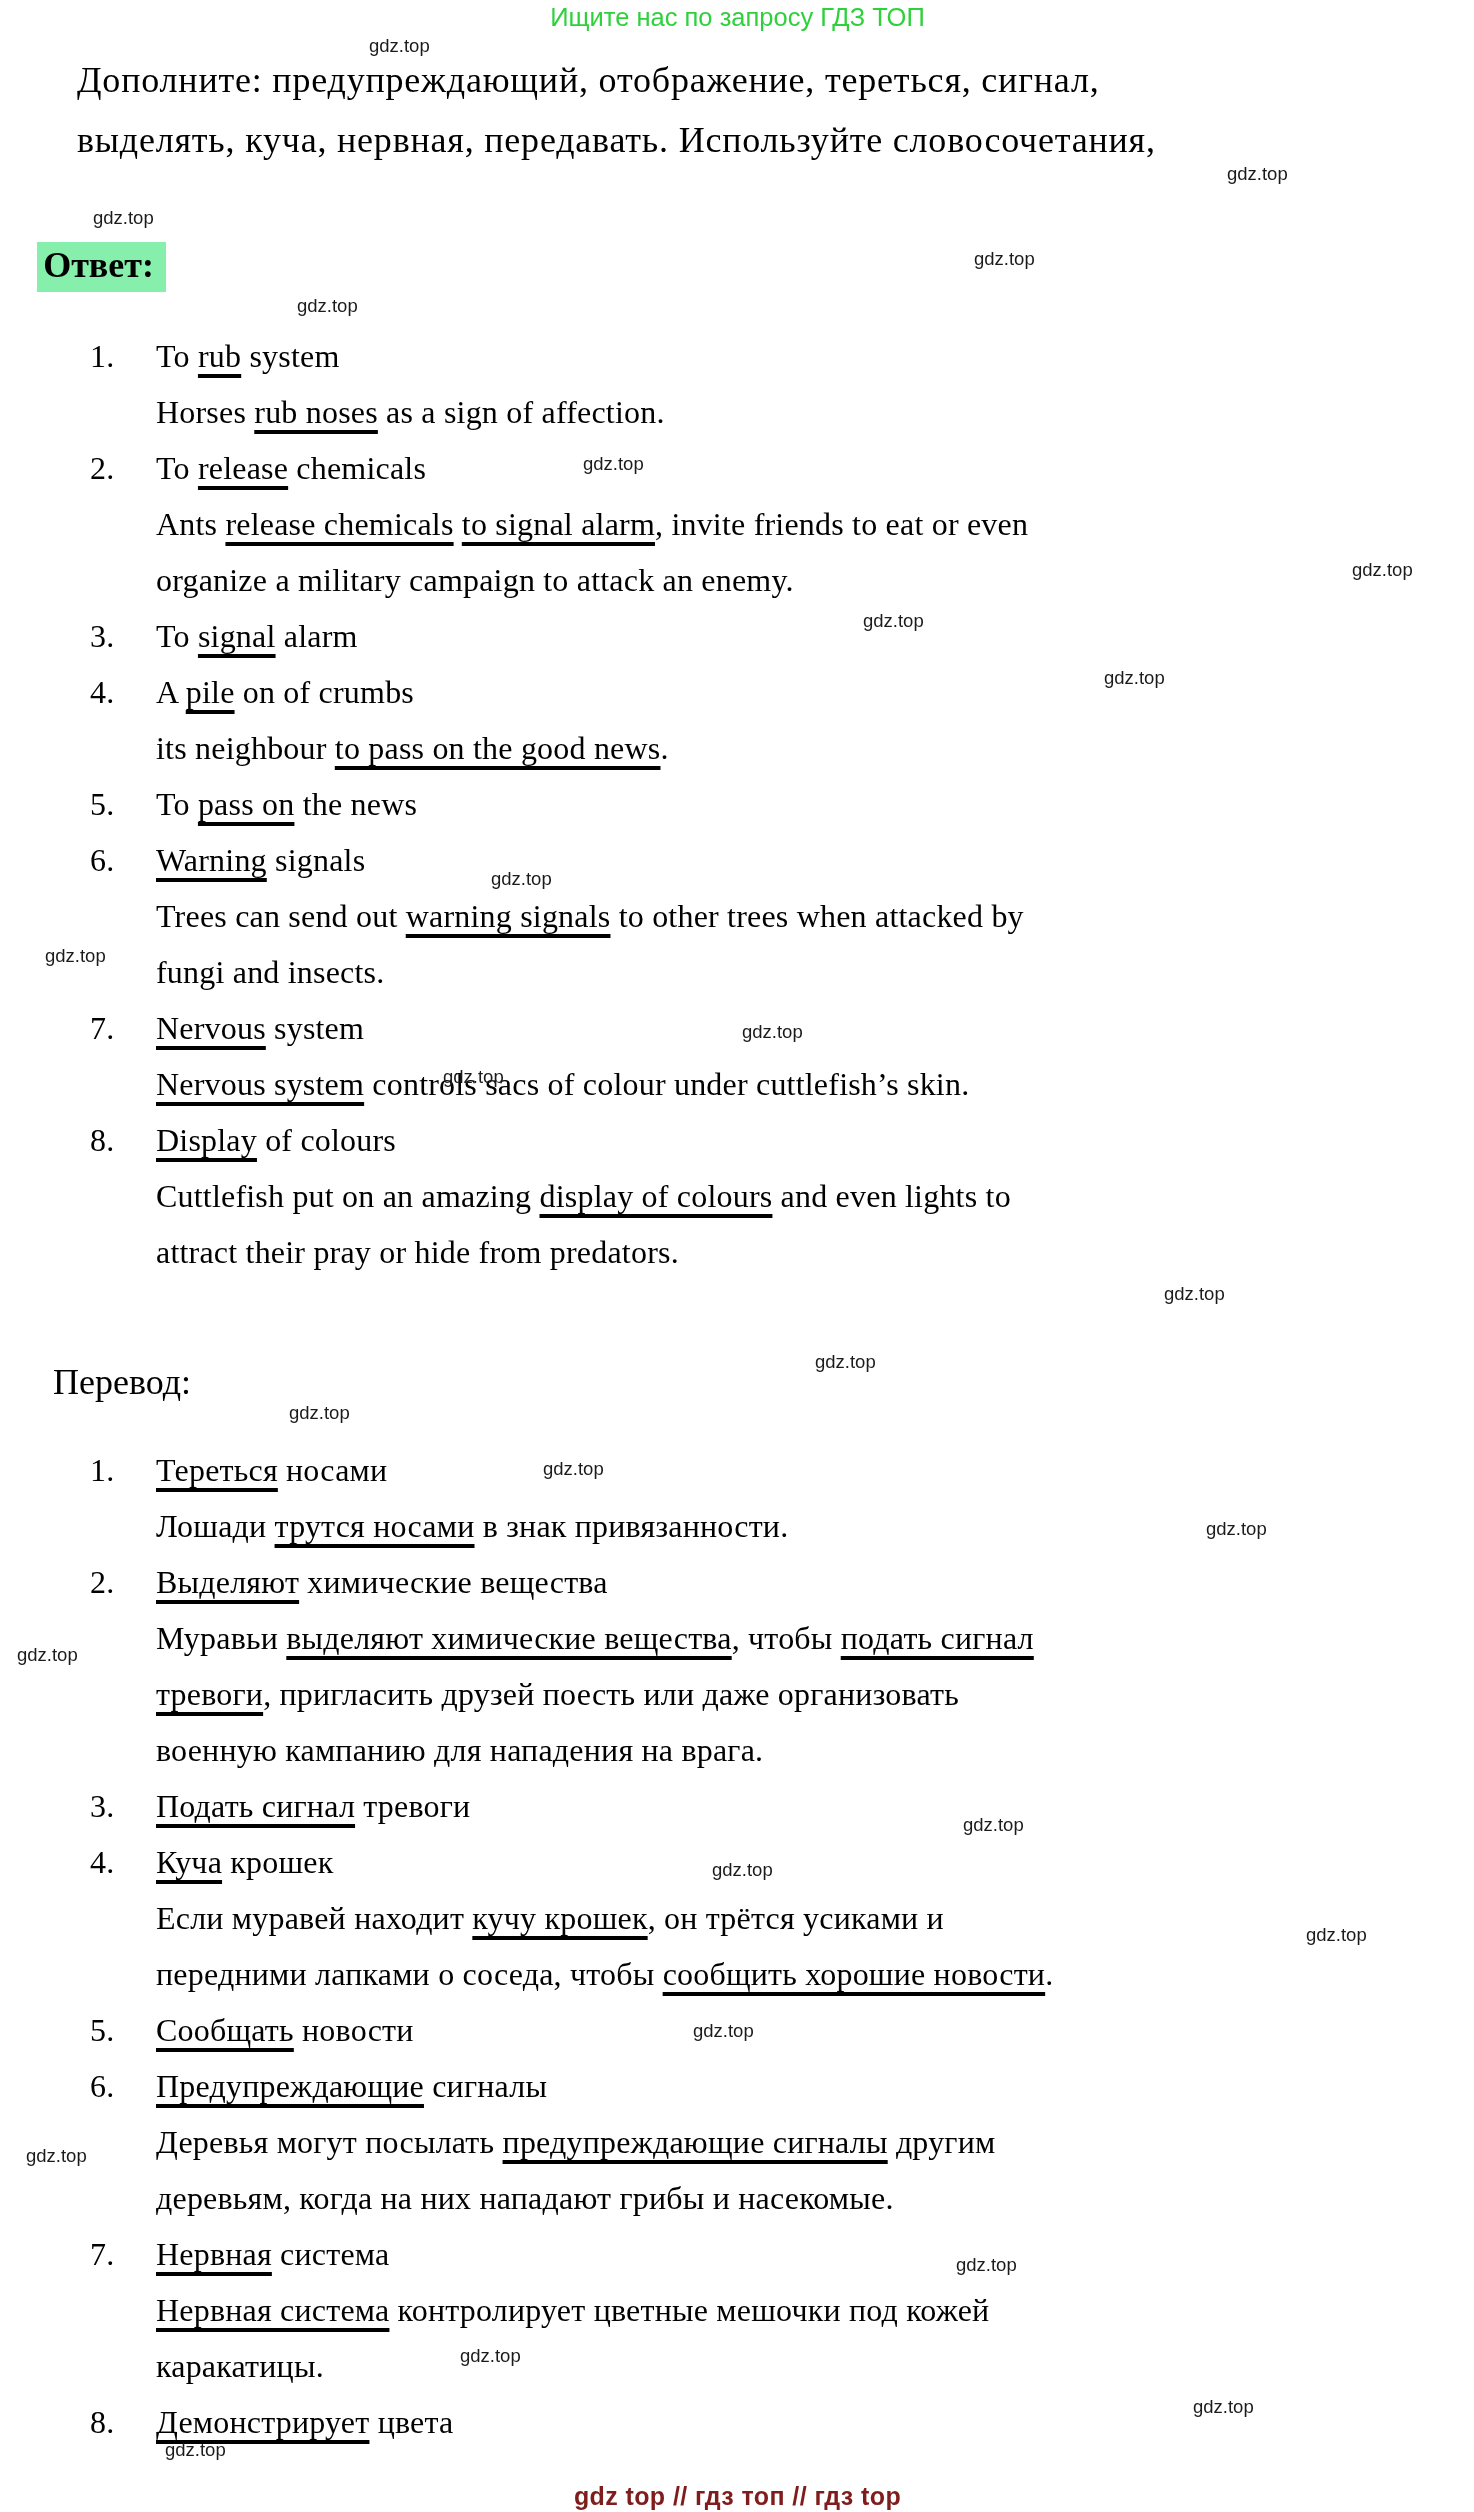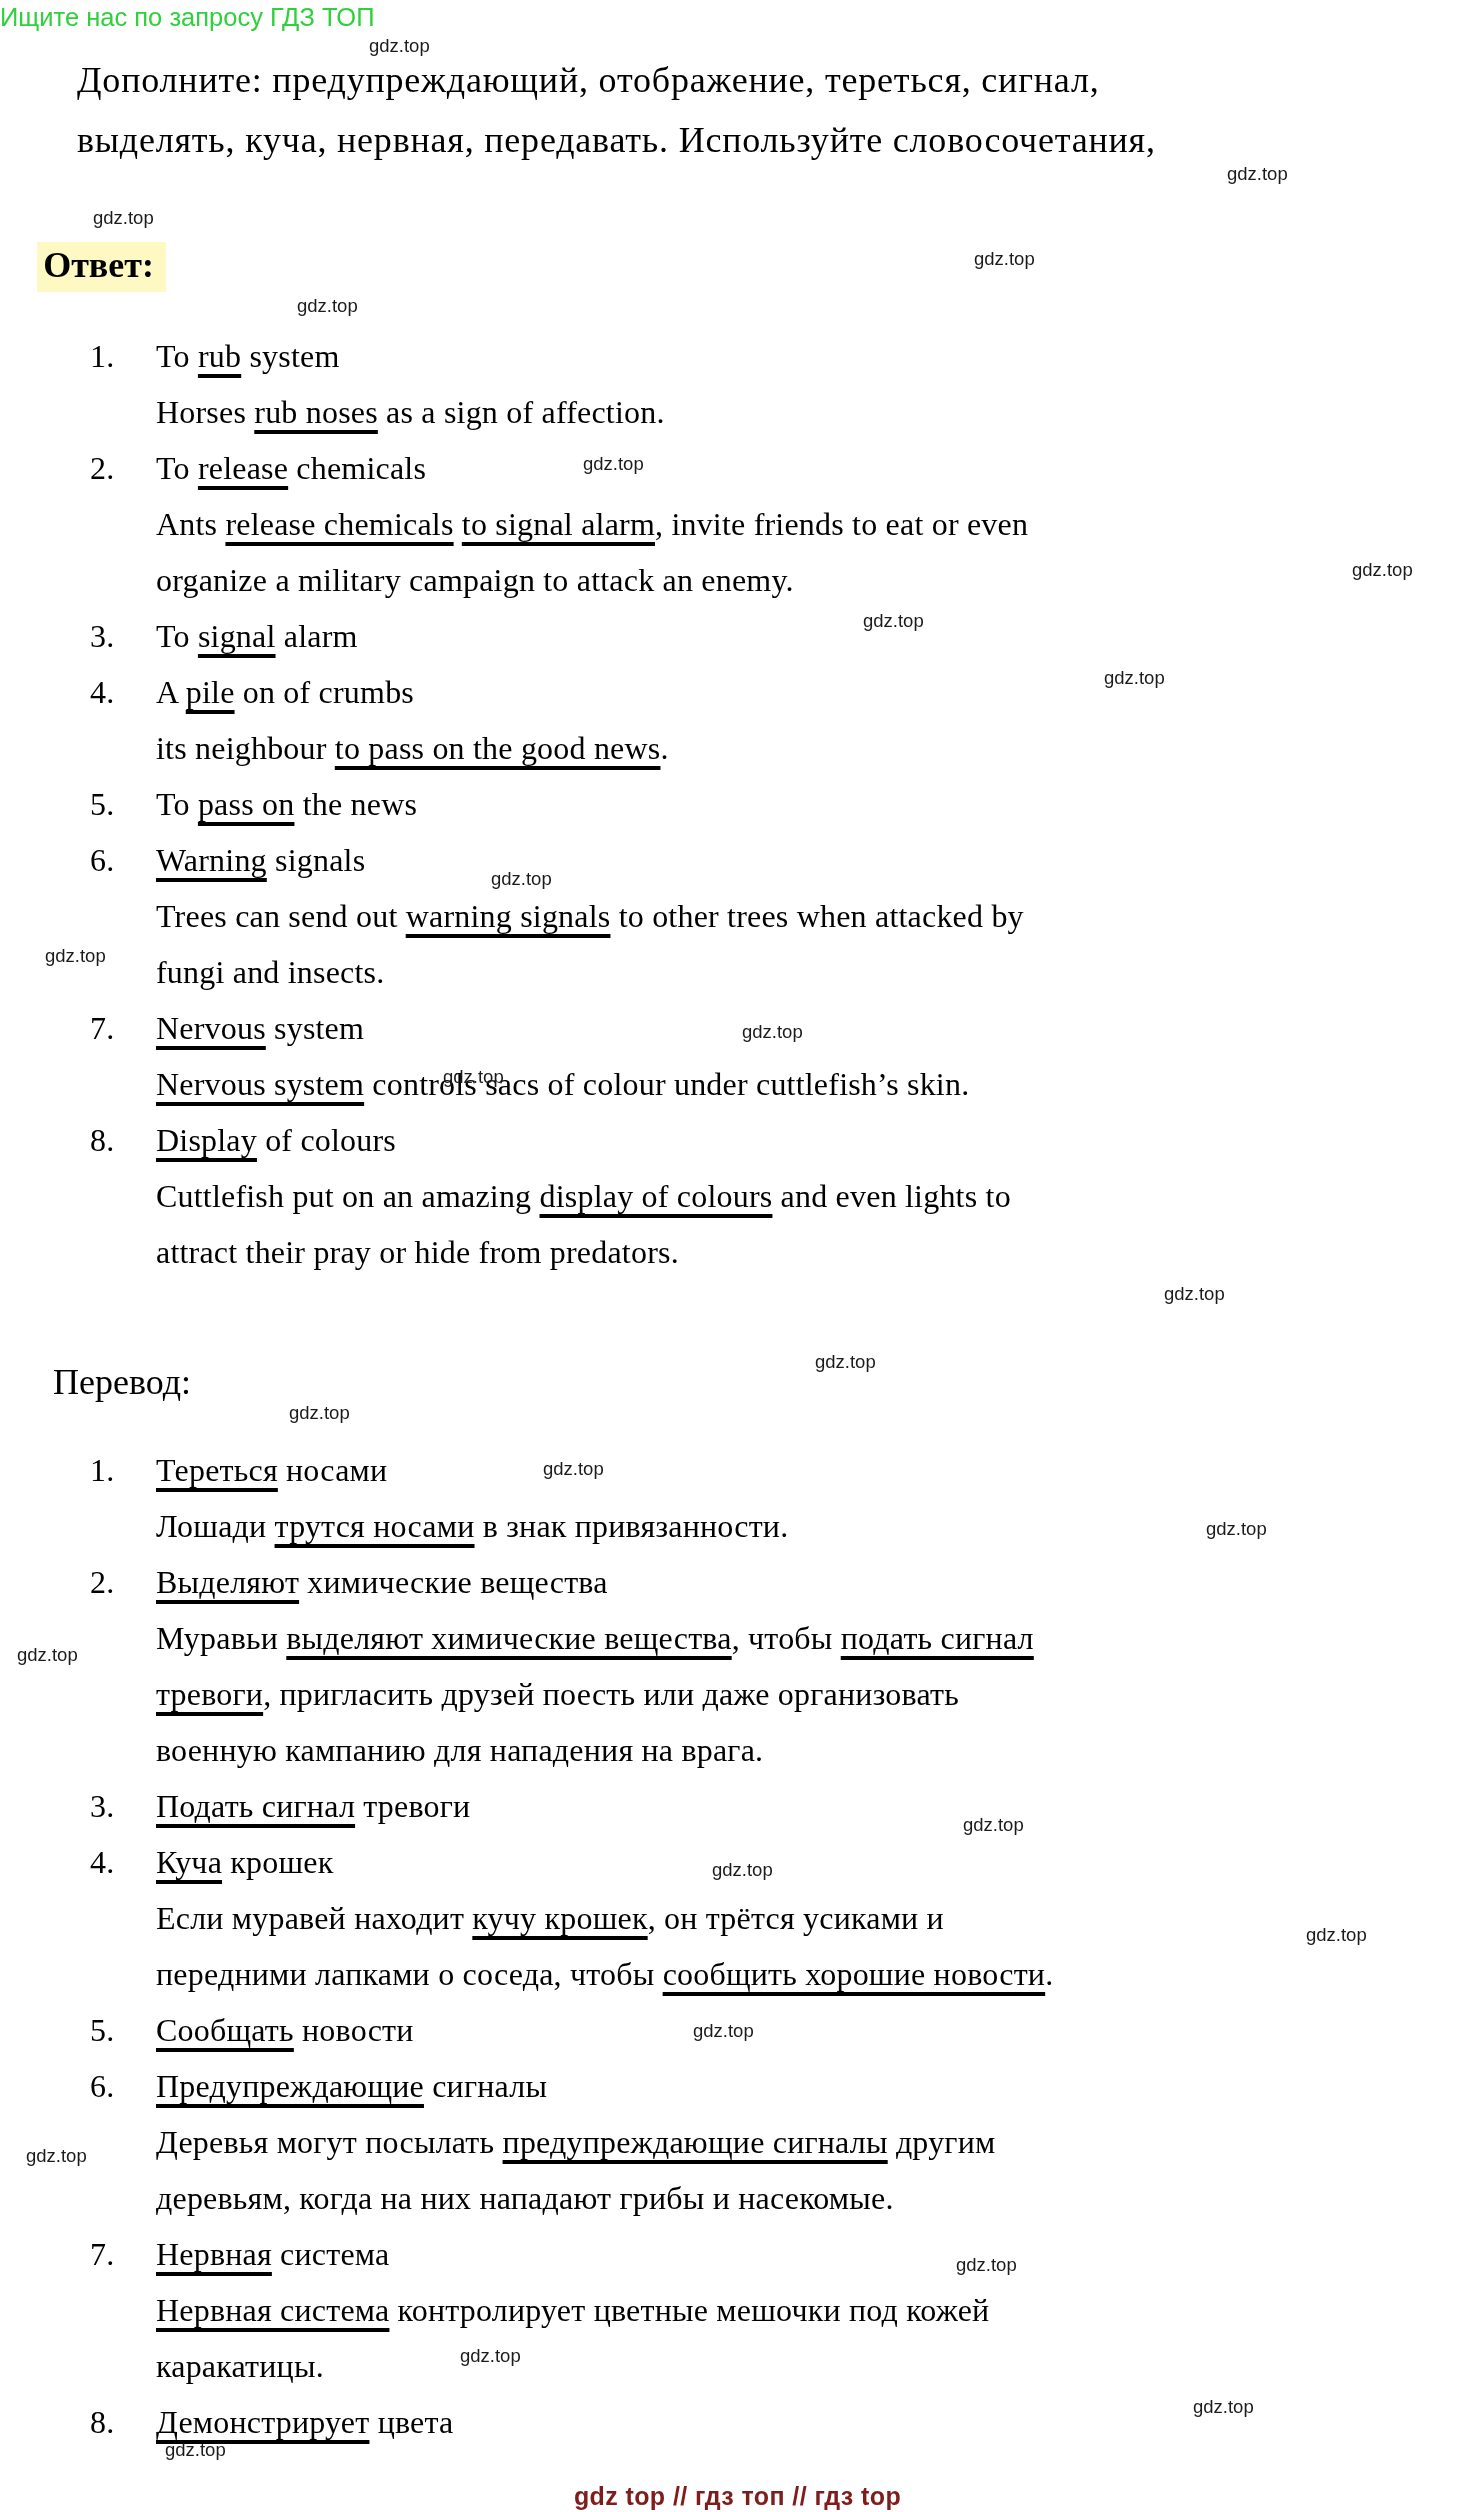--- a/index.html
+++ b/index.html
@@ -6,21 +6,21 @@
   .page{
     position:relative;
     width:1475px;height:2512px;
     background:#ffffff;
     overflow:hidden;
     font-family:"Liberation Serif", serif;
     color:#000;
   }
   .banner{
     position:absolute;top:3.1px;left:0;width:100%;
-    text-align:left;
+    text-align:center;
     font-family:"Liberation Sans", sans-serif;
     font-size:25.5px;line-height:28px;
   }
   .task{
     position:absolute;left:37px;top:50px;width:1328px;
     font-size:36px;line-height:60px;letter-spacing:0.8px;margin-left:40px;
   }
   .task .task-line{height:60px;white-space:nowrap;}
   .answer-label{
     position:absolute;left:37px;top:242px;
@@ -62,21 +62,21 @@
 <body>
 
 <div class="page">
   <div class="banner" style="color: rgb(46, 209, 60);">Ищите нас по запросу ГДЗ ТОП</div>
 
   <div class="task" id="task-block">
       <div class="task-line">Дополните: предупреждающий, отображение, тереться, сигнал,</div>
       <div class="task-line">выделять, куча, нервная, передавать. Используйте словосочетания,</div>
     </div>
 
-  <div class="answer-label" style="background: #fef9c3;">Ответ:</div>
+  <div class="answer-label" style="background: #86efac;">Ответ:</div>
 
   <div class="list" id="answer-list">
       <div class="line"><span class="num">1.</span><span>To </span><span class="u">rub</span><span> system</span></div>
       <div class="line"><span>Horses </span><span class="u">rub noses</span><span> as a sign of affection.</span></div>
       <div class="line"><span class="num">2.</span><span>To </span><span class="u">release</span><span> chemicals</span></div>
       <div class="line"><span>Ants </span><span class="u">release chemicals</span><span> </span><span class="u">to signal alarm</span><span>, invite friends to eat or even</span></div>
       <div class="line"><span>organize a military campaign to attack an enemy.</span></div>
       <div class="line"><span class="num">3.</span><span>To </span><span class="u">signal</span><span> alarm</span></div>
       <div class="line"><span class="num">4.</span><span>A </span><span class="u">pile</span><span> on of crumbs</span></div>
       <div class="line"><span>its neighbour </span><span class="u">to pass on the good news</span><span>.</span></div>

